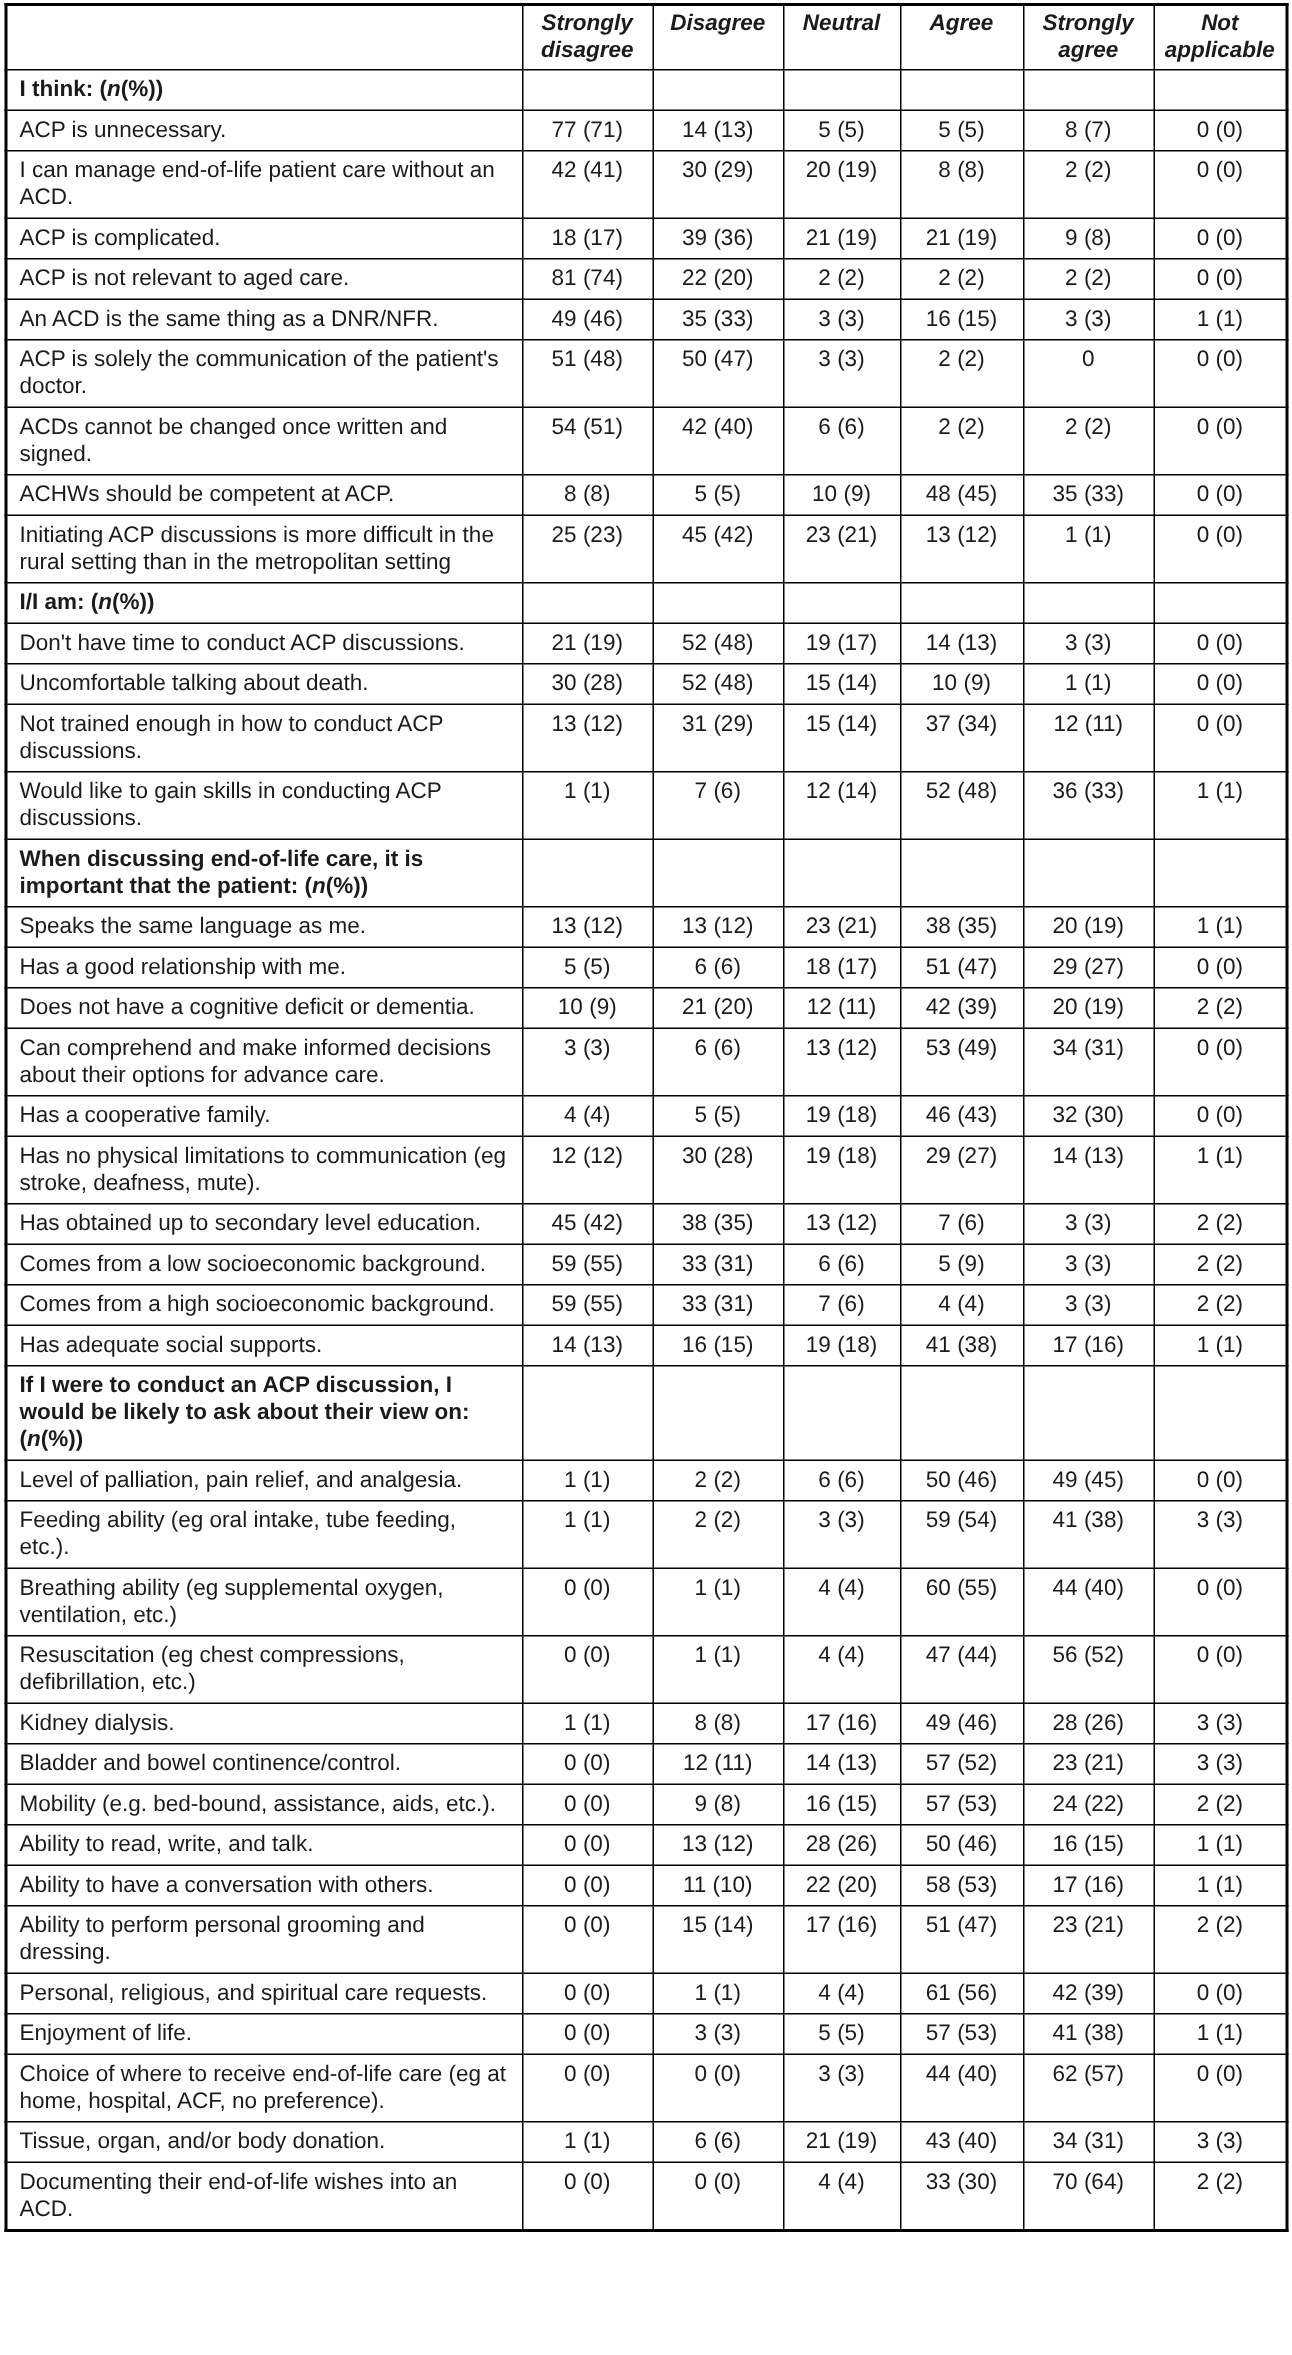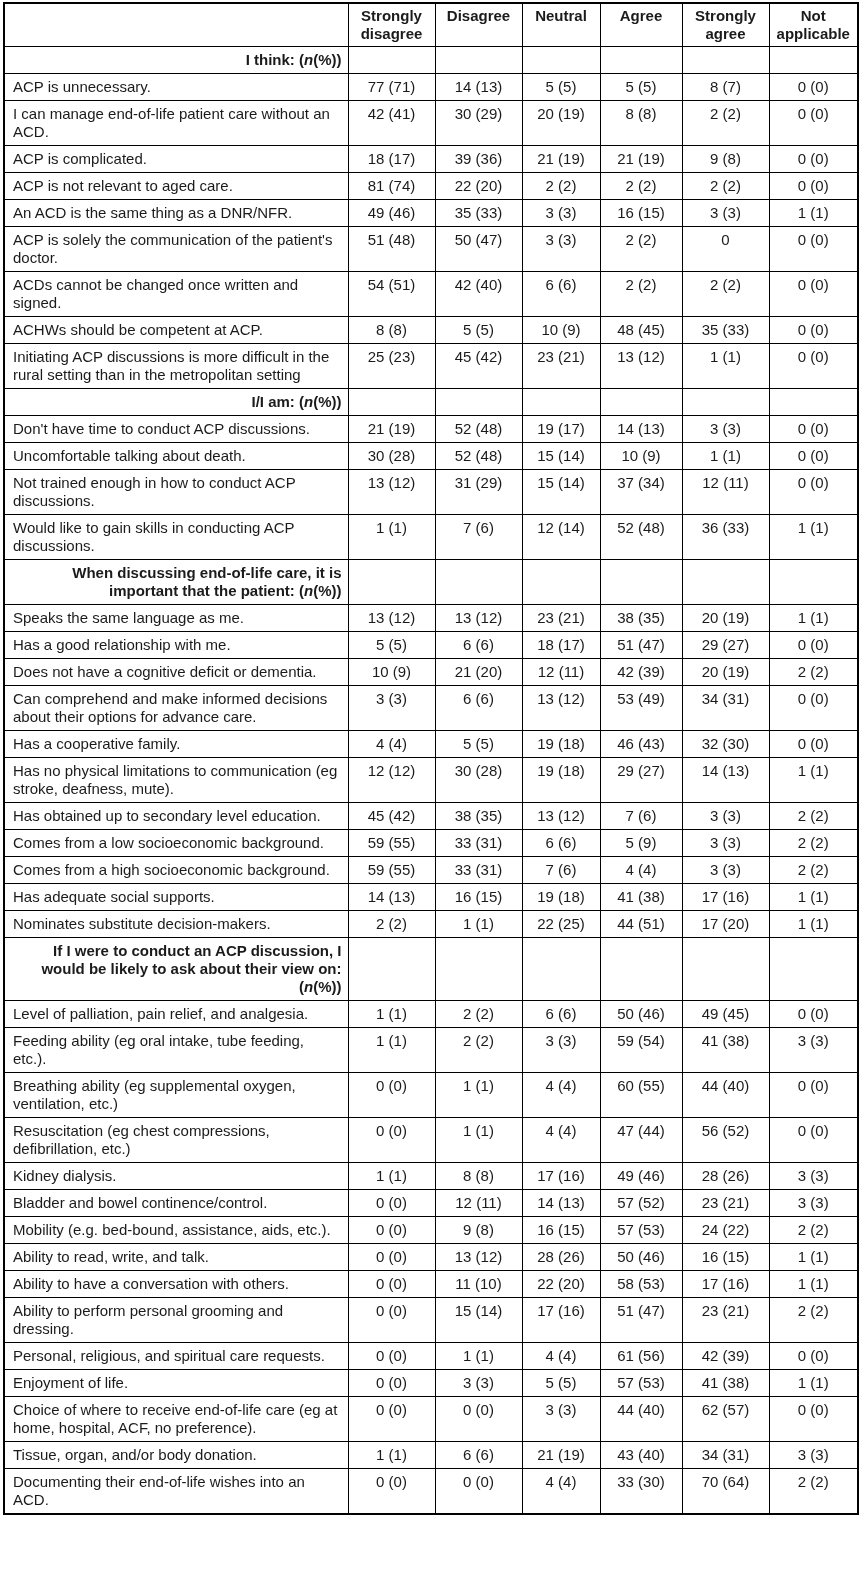--- a/index.html
+++ b/index.html
@@ -26,29 +26,30 @@
     font-size: 15px;
     line-height: 18px;
     vertical-align: top;
     overflow: hidden;
     word-wrap: break-word;
   }
   table.survey th {
     font-weight: bold;
     text-align: center;
     padding: 3px 2px;
+    font-style: italic;
   }
   td.stmt {
     text-align: left;
     padding: 4px 6px 4px 8px;
   }
   td.section {
     font-style: normal;
     font-weight: bold;
-    text-align: right;
+    text-align: left;
     padding: 4px 6px 4px 8px;
   }
   td.section i { font-weight: bold; }
   td.val {
     text-align: center;
     padding: 4px 2px;
   }
 </style>
 </head>
 <body>
@@ -304,29 +305,20 @@
         <tr>
           <td class="stmt">Has adequate social supports.</td>
           <td class="val">14 (13)</td>
           <td class="val">16 (15)</td>
           <td class="val">19 (18)</td>
           <td class="val">41 (38)</td>
           <td class="val">17 (16)</td>
           <td class="val">1 (1)</td>
         </tr>
         <tr>
-          <td class="stmt">Nominates substitute decision-makers.</td>
-          <td class="val">2 (2)</td>
-          <td class="val">1 (1)</td>
-          <td class="val">22 (25)</td>
-          <td class="val">44 (51)</td>
-          <td class="val">17 (20)</td>
-          <td class="val">1 (1)</td>
-        </tr>
-        <tr>
           <td class="section">If I were to conduct an ACP discussion, I would be likely to ask about their view on: (<i>n</i>(%))</td>
           <td class="val"></td>
           <td class="val"></td>
           <td class="val"></td>
           <td class="val"></td>
           <td class="val"></td>
           <td class="val"></td>
         </tr>
         <tr>
           <td class="stmt">Level of palliation, pain relief, and analgesia.</td>

